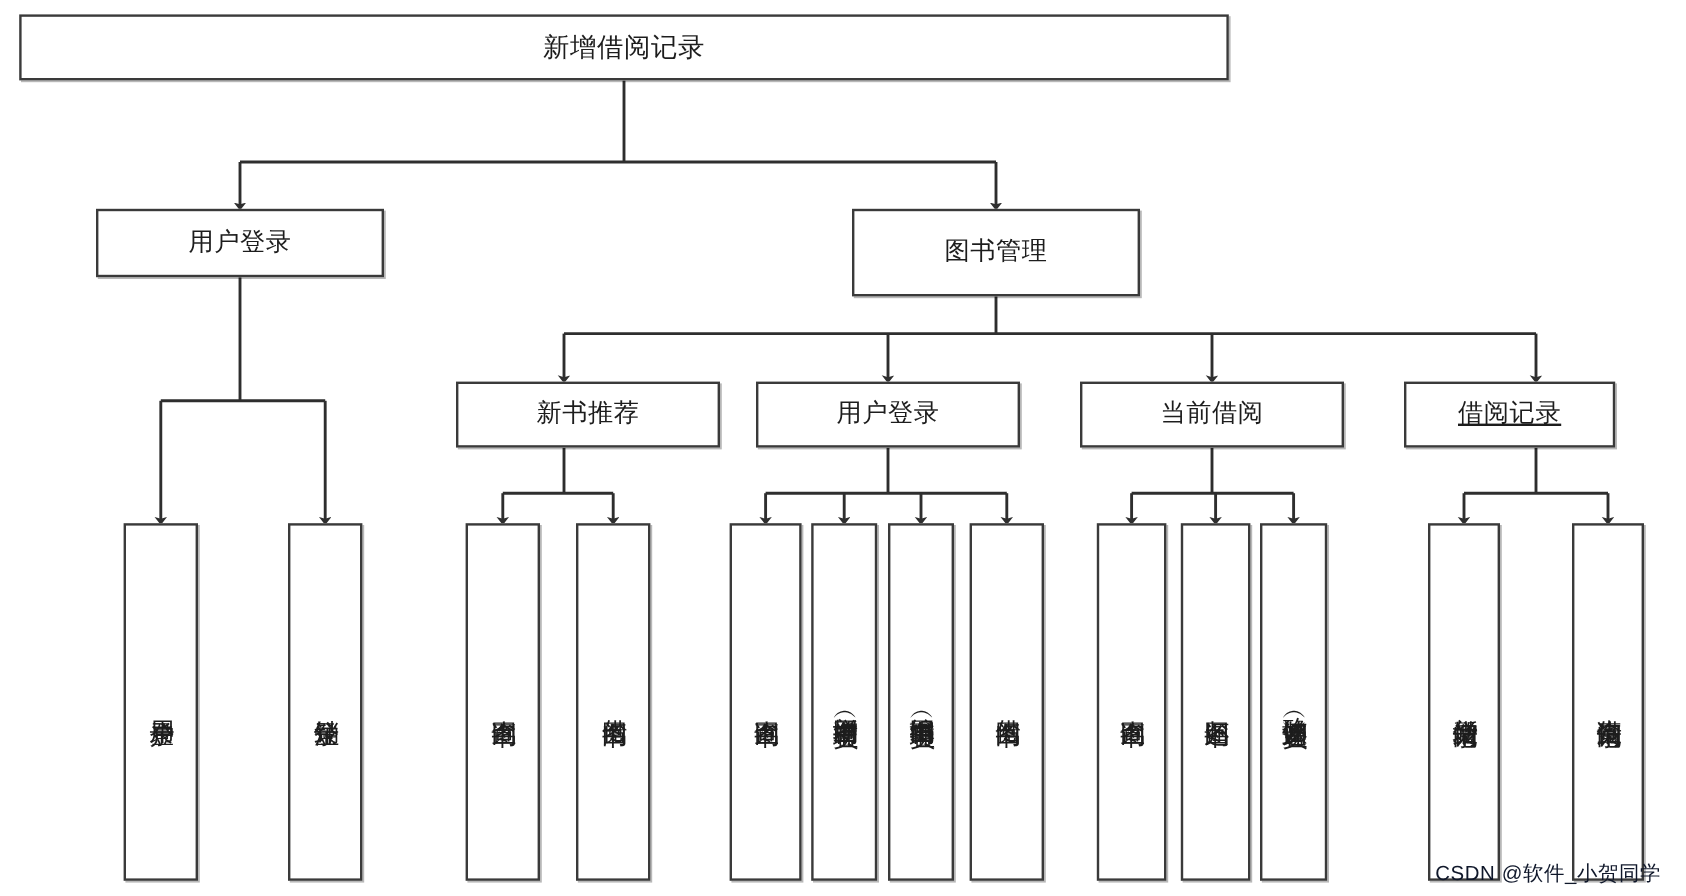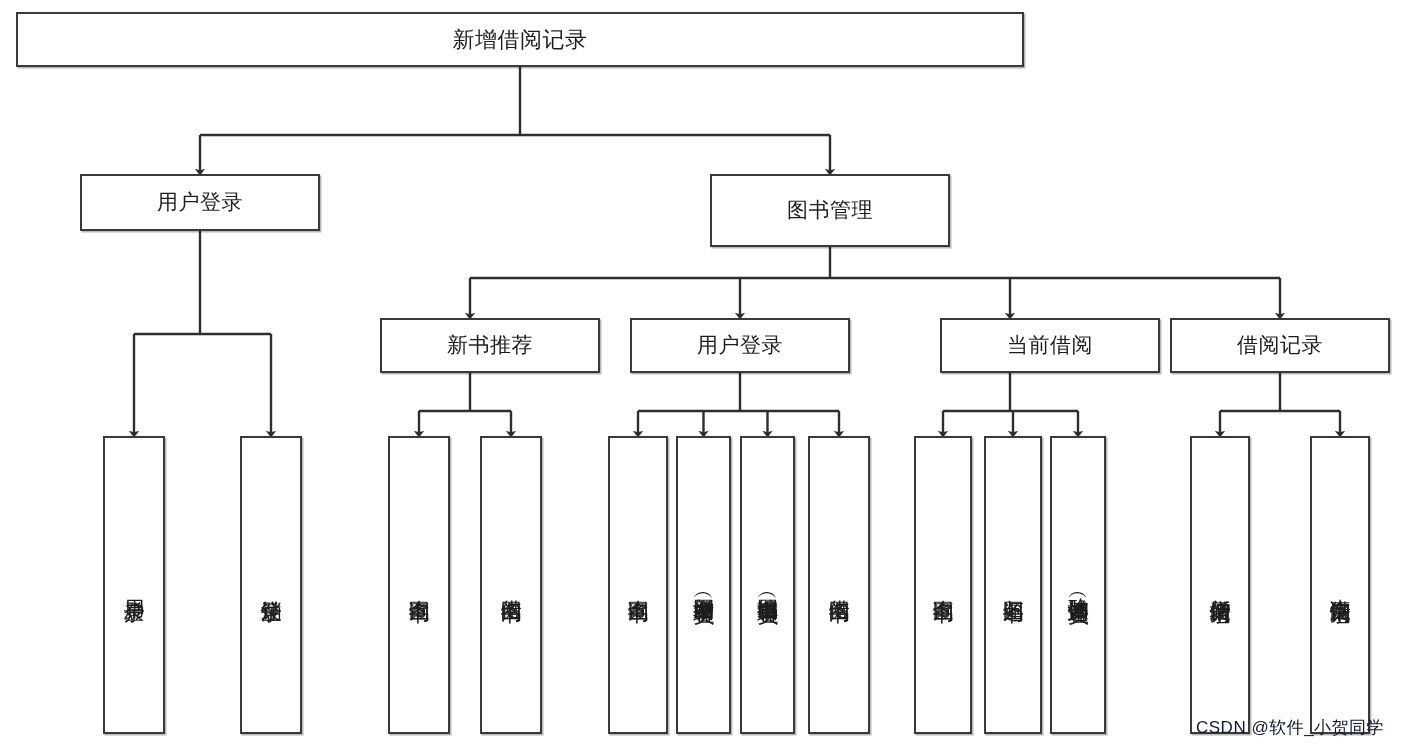--- a/index.html
+++ b/index.html
@@ -120,24 +120,24 @@
       </div>
       <div class="node horiz" style="left: 710px; top: 174px; width: 240px; height: 73px;">
         <span class="label">图书管理</span>
       </div>
       <div class="node horiz" style="left: 380px; top: 318px; width: 220px; height: 55px;">
         <span class="label">新书推荐</span>
       </div>
       <div class="node horiz" style="left: 630px; top: 318px; width: 220px; height: 55px;">
         <span class="label">用户登录</span>
       </div>
-      <div class="node horiz" style="left: 900px; top: 318px; width: 220px; height: 55px; margin-left: 40px;">
+      <div class="node horiz" style="left: 900px; top: 318px; width: 220px; height: 55px;">
         <span class="label">当前借阅</span>
       </div>
-      <div class="node horiz" style="left: 1170px; top: 318px; width: 220px; height: 55px;">
+      <div class="node horiz" style="left: 1170px; top: 318px; width: 176px; height: 55px; text-decoration: underline;">
         <span class="label">借阅记录</span>
       </div>
       <div class="node vert" style="left: 103px; top: 436px; width: 62px; height: 298px;">
         <span class="label">用户登录</span>
       </div>
       <div class="node vert" style="left: 240px; top: 436px; width: 62px; height: 298px;">
         <span class="label">注销登录</span>
       </div>
       <div class="node vert" style="left: 388px; top: 436px; width: 62px; height: 298px;">
         <span class="label">查询图书</span>

